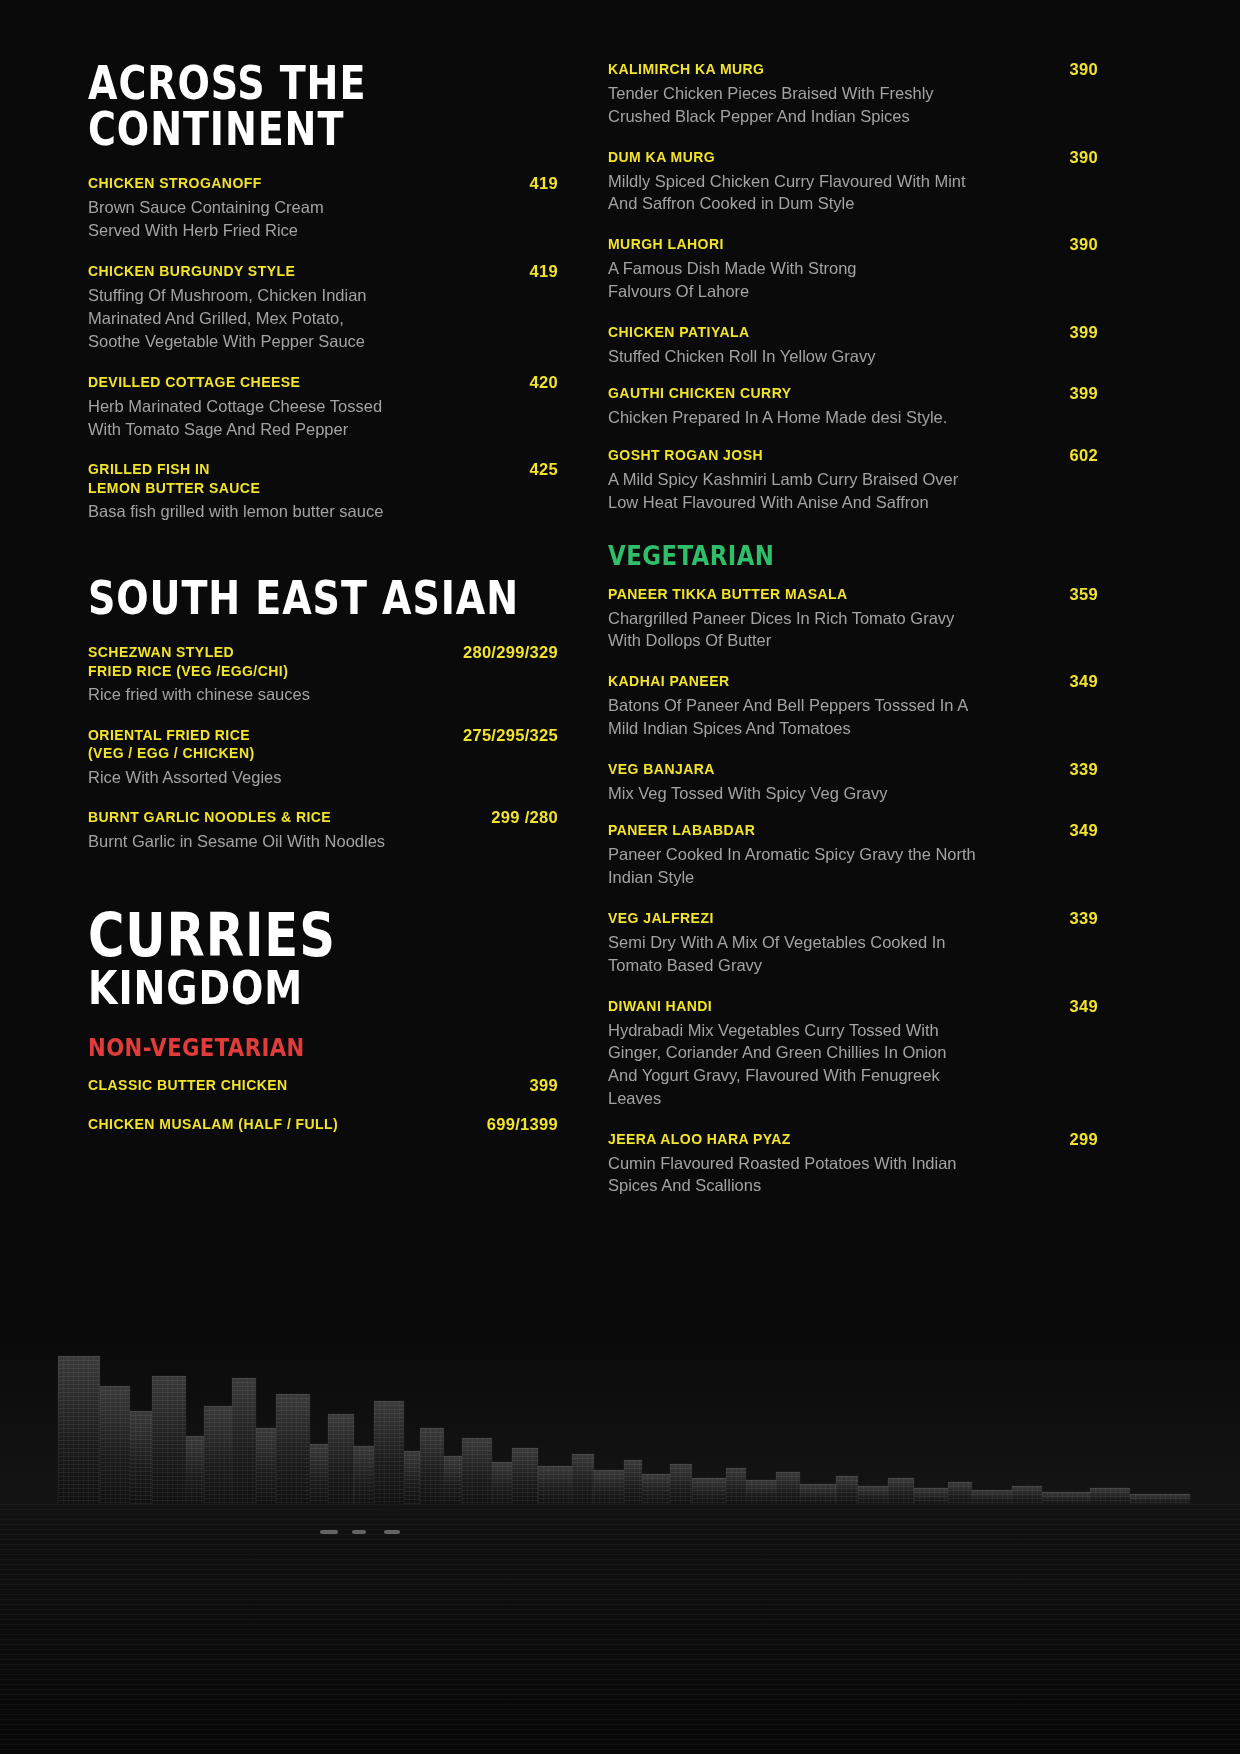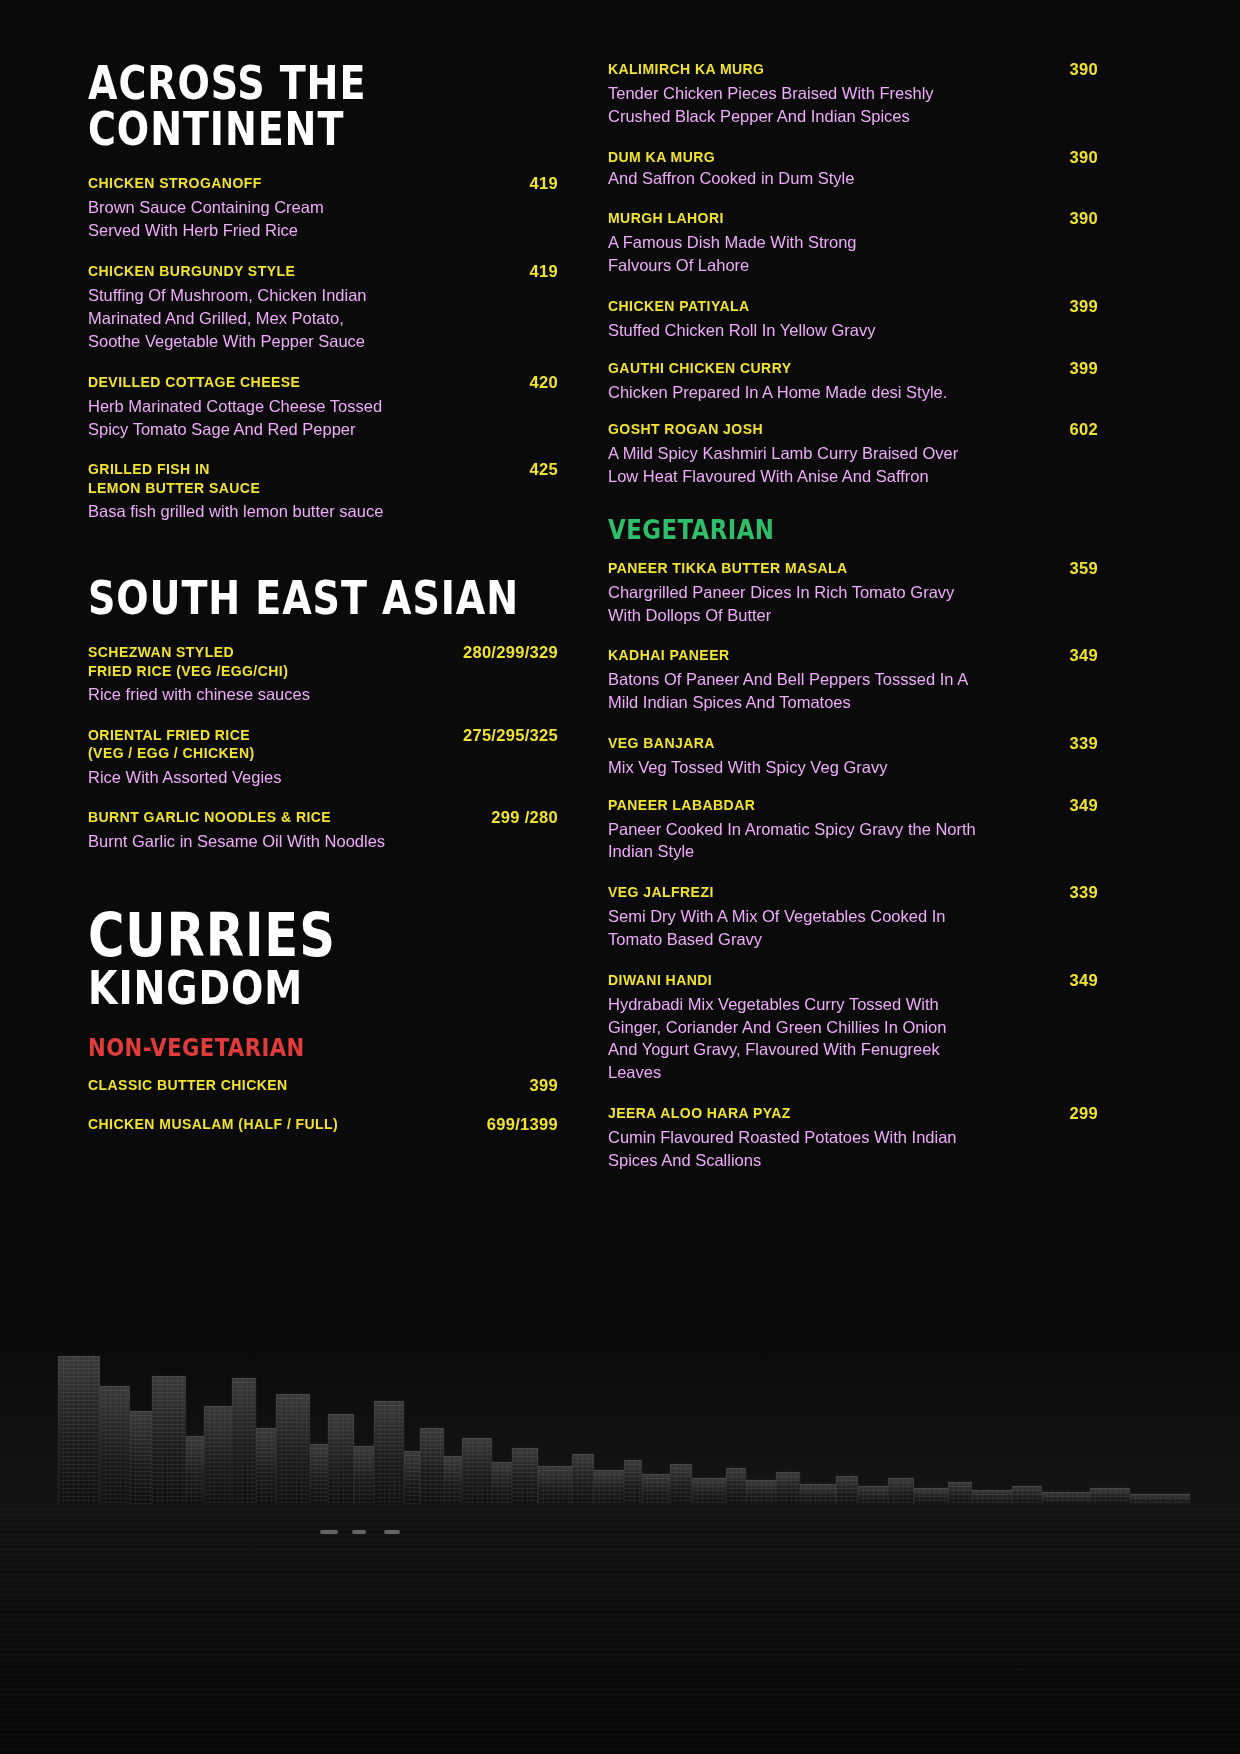--- a/index.html
+++ b/index.html
@@ -142,21 +142,21 @@
     color: #f2e32c;
     font-weight: 700;
     font-size: 16.5px;
     letter-spacing: .3px;
     white-space: nowrap;
     flex: 0 0 auto;
     text-align: right;
     padding-top: 0px;
   }
   .item-desc {
-    color: #f0abfc;
+    color: #a3a3a3;
     font-size: 16.5px;
     line-height: 1.38;
     margin-top: 3px;
     font-weight: 400;
   }
   .tight { margin-bottom: 17px; }
 </style>
 </head>
 <body>
 
@@ -191,21 +191,21 @@
         <div class="item-desc" style="margin-top:1px">Marinated And Grilled, Mex Potato,</div>
         <div class="item-desc" style="margin-top:0">Soothe Vegetable With Pepper Sauce</div>
       </div>
 
       <div class="item">
         <div class="item-row">
           <div class="item-name">DEVILLED COTTAGE CHEESE</div>
           <div class="item-price">420</div>
         </div>
         <div class="item-desc">Herb Marinated Cottage Cheese Tossed</div>
-        <div class="item-desc" style="margin-top:0">Spicy Tomato Sage And Red Pepper</div>
+        <div class="item-desc" style="margin-top:0">With Tomato Sage And Red Pepper</div>
       </div>
 
       <div class="item">
         <div class="item-row">
           <div class="item-name">
             <span>GRILLED FISH IN</span>
             <span class="l2">LEMON BUTTER SAUCE</span>
           </div>
           <div class="item-price">425</div>
         </div>
@@ -280,20 +280,21 @@
         </div>
         <div class="item-desc">Tender Chicken Pieces Braised With Freshly</div>
         <div class="item-desc" style="margin-top:0">Crushed Black Pepper And Indian Spices</div>
       </div>
 
       <div class="item">
         <div class="item-row">
           <div class="item-name">DUM KA MURG</div>
           <div class="item-price">390</div>
         </div>
+        <div class="item-desc">Mildly Spiced Chicken Curry Flavoured With Mint</div>
         <div class="item-desc" style="margin-top:0">And Saffron Cooked in Dum Style</div>
       </div>
 
       <div class="item">
         <div class="item-row">
           <div class="item-name">MURGH LAHORI</div>
           <div class="item-price">390</div>
         </div>
         <div class="item-desc">A Famous Dish Made With Strong</div>
         <div class="item-desc" style="margin-top:0">Falvours Of Lahore</div>

